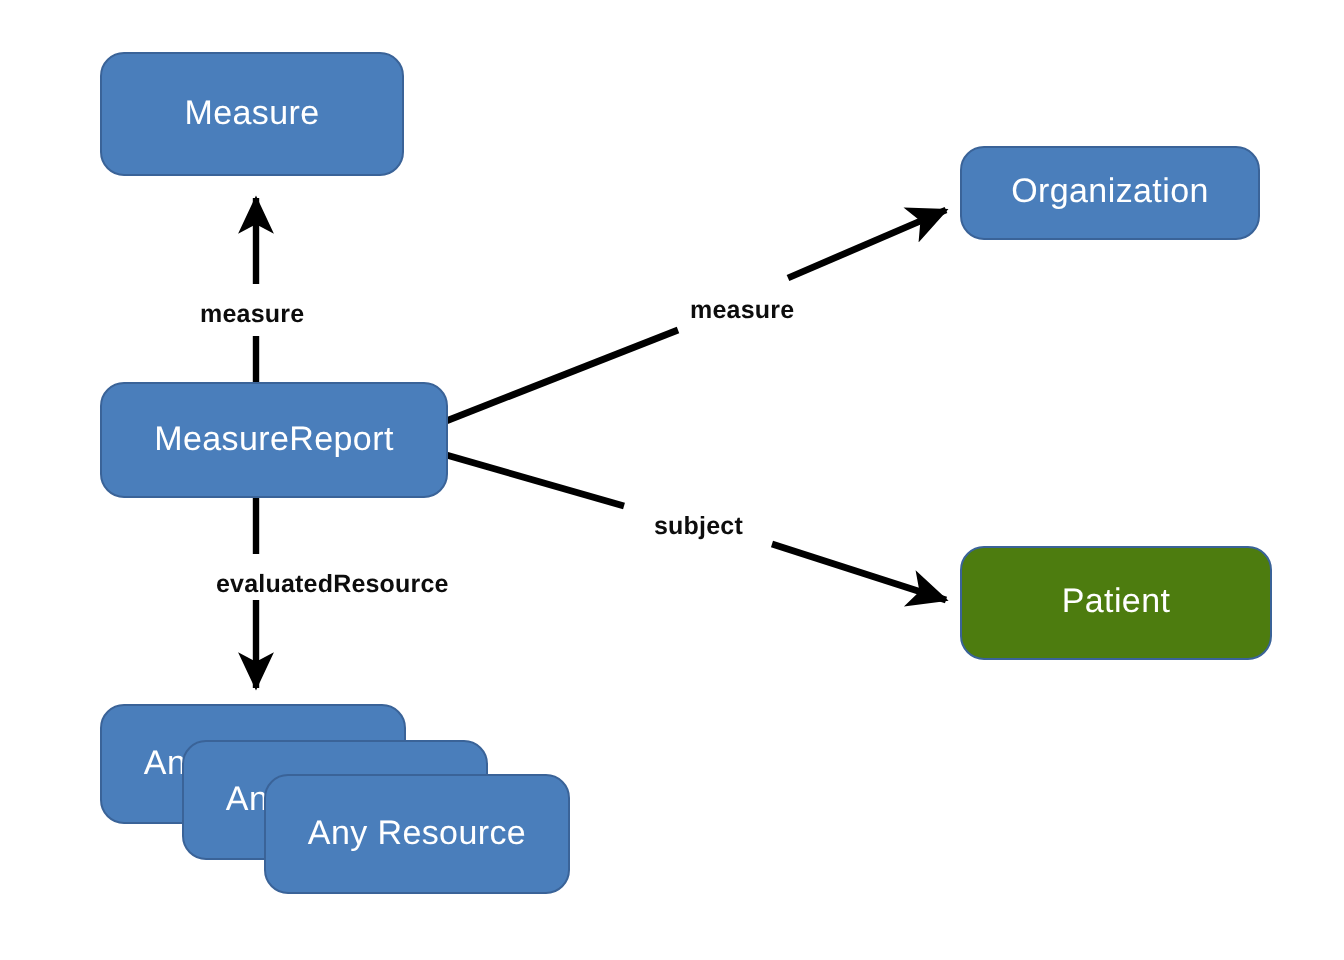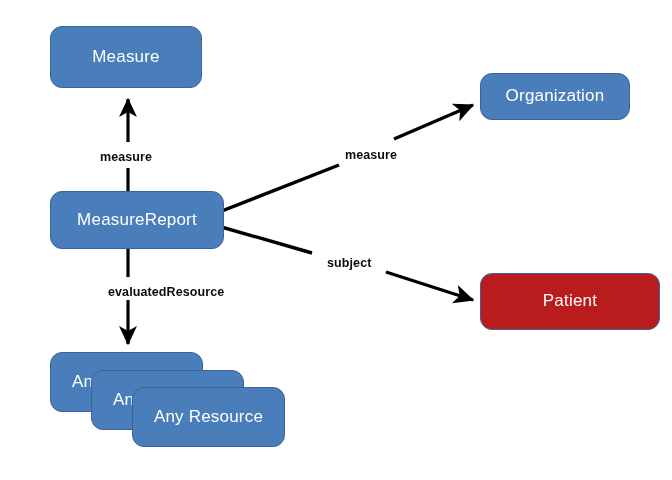--- a/index.html
+++ b/index.html
@@ -98,21 +98,21 @@
   </div>
 
   <div class="node" style="left:50px; top:191px; width:174px; height:58px; background:#4a7ebb; border:1.6px solid #3a6398; z-index:4;align-items:center;">
     <span>MeasureReport</span>
   </div>
 
   <div class="node" style="left:480px; top:73px; width:150px; height:47px; background:#4a7ebb; border:1.6px solid #3a6398; z-index:4;">
     <span>Organization</span>
   </div>
 
-  <div class="node" style="left:480px; top:273px; width:180px; height:57px; background:#b91c1c; border:1.6px solid #3a6398; z-index:4;">
+  <div class="node" style="left:480px; top:273px; width:156px; height:57px; background:#4d7c0f; border:1.6px solid #3a6398; z-index:4;">
     <span>Patient</span>
   </div>
 
   <div class="edge-label" style="left:100px; top:150px; z-index:5;">measure</div>
 
   <div class="edge-label" style="left:68px; top:285px; z-index:5;margin-left:40px;">evaluatedResource</div>
 
   <div class="edge-label" style="left:345px; top:148px; z-index:5;">measure</div>
 
   <div class="edge-label" style="left:327px; top:256px; z-index:5;">subject</div>

